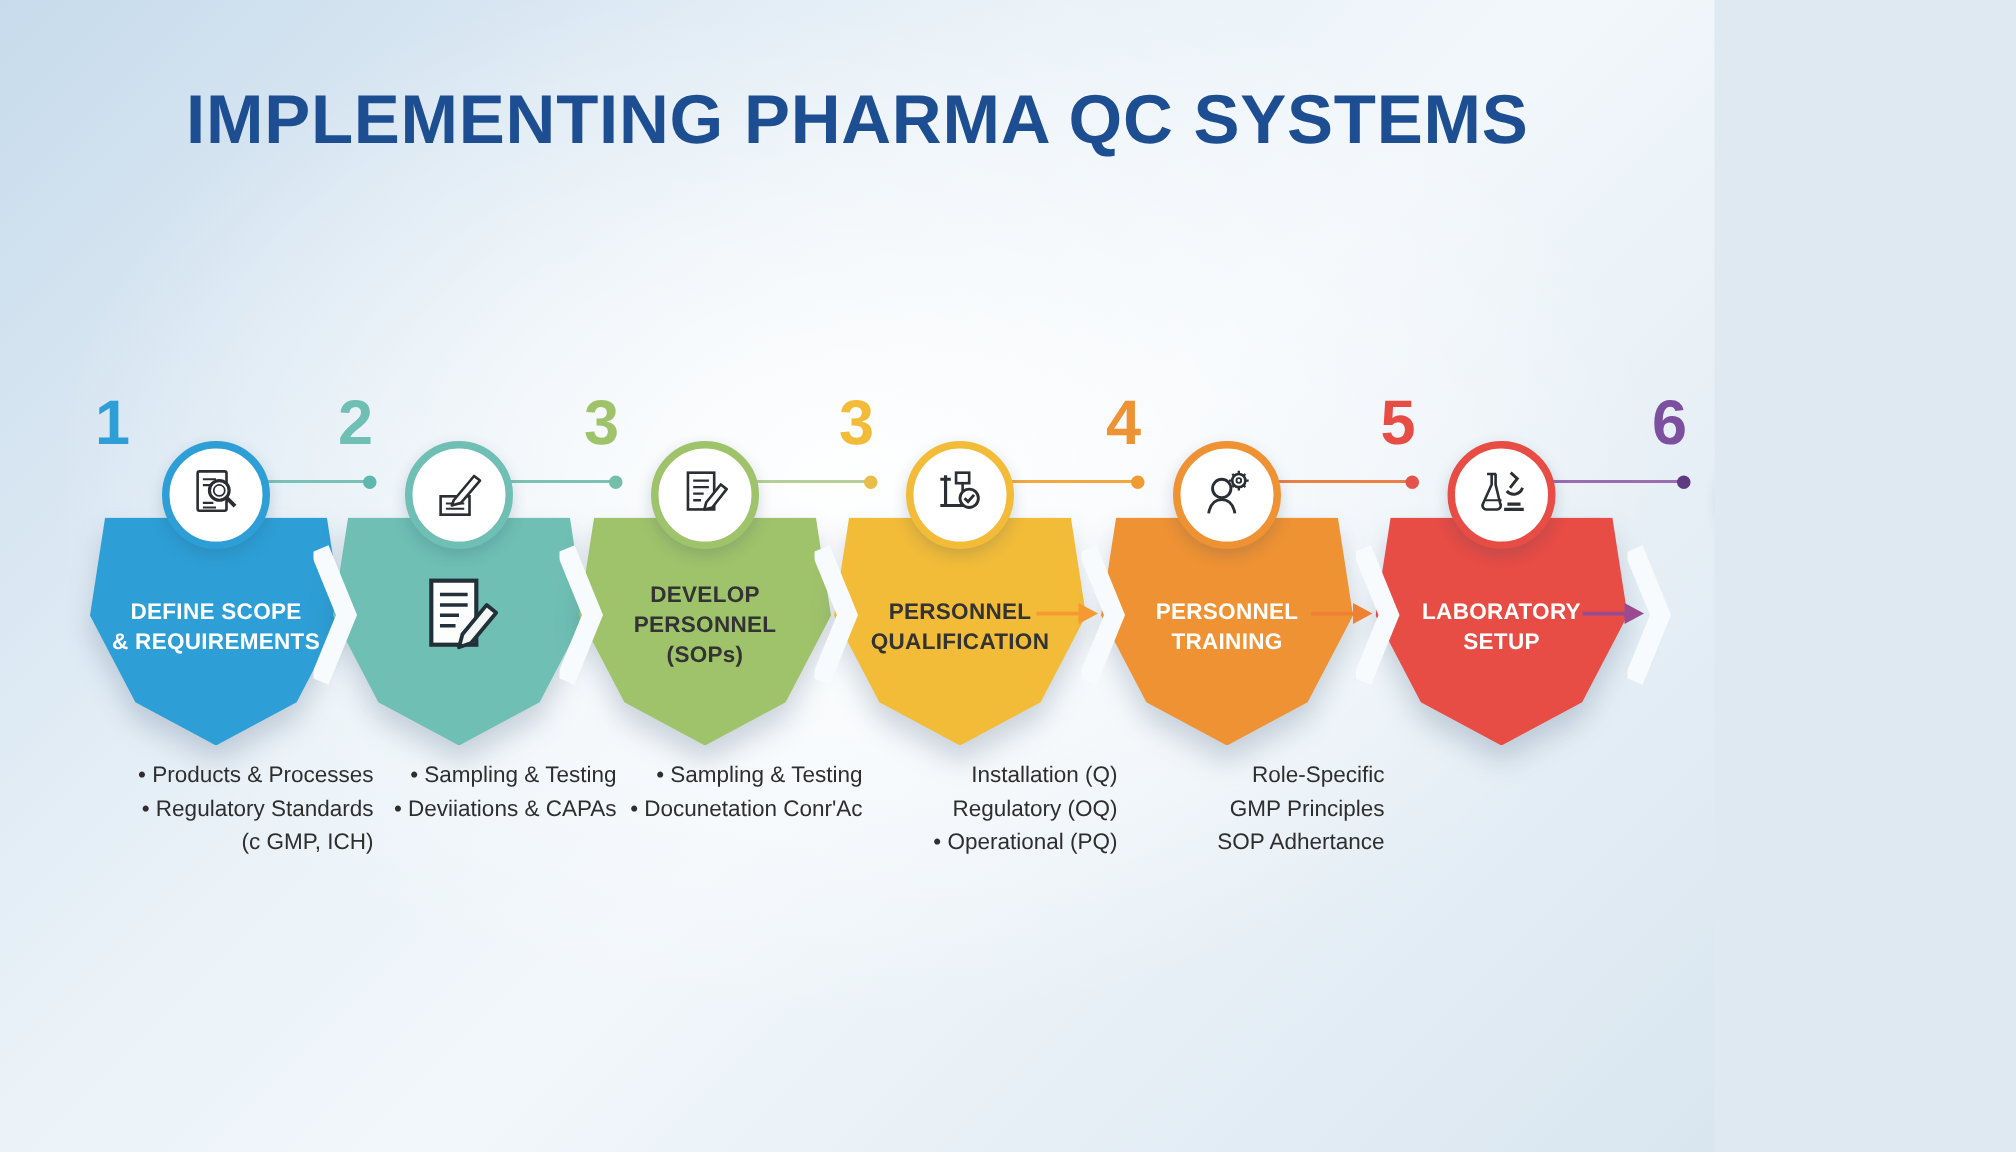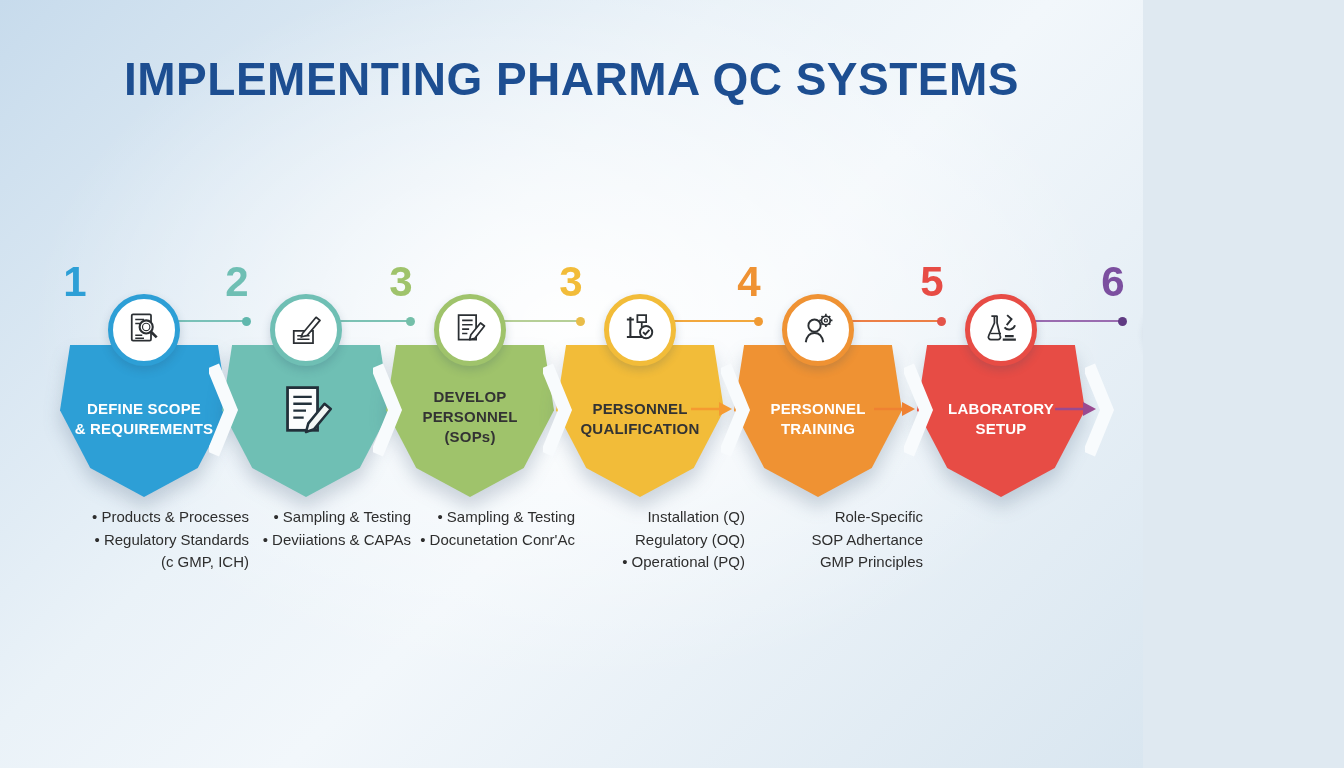--- a/index.html
+++ b/index.html
@@ -181,22 +181,22 @@
     <div class="hexwrap">
         <div class="hex">
       <div class="hex-label">
         <div>PERSONNEL</div>
         <div>TRAINING</div>
       </div>
     </div>
       </div>
     <div class="bullets">
       <div>Role-Specific</div>
+      <div>GMP Principles</div>
       <div>SOP Adhertance</div>
-      <div>GMP Principles</div>
     </div>
   </div>
 
   <div class="step st5" style="--c: #e74c45; --label: #ffffff; --line: #9a6cb0; --dot: #5f3a82; --arrow: #ef8132;">
     <svg class="junction-chevron" width="30" height="96" viewBox="0 0 30 96">
       <polyline points="4,4 22,48 4,92" fill="none" stroke="#f8fbfd" stroke-width="13"></polyline>
     </svg>
     <svg class="junction-arrow" width="46" height="18" viewBox="0 0 46 18">
       <path d="M2 9h30" stroke="currentColor" stroke-width="2.5"></path>
       <path d="M30 2l13 7-13 7z" fill="currentColor"></path>

